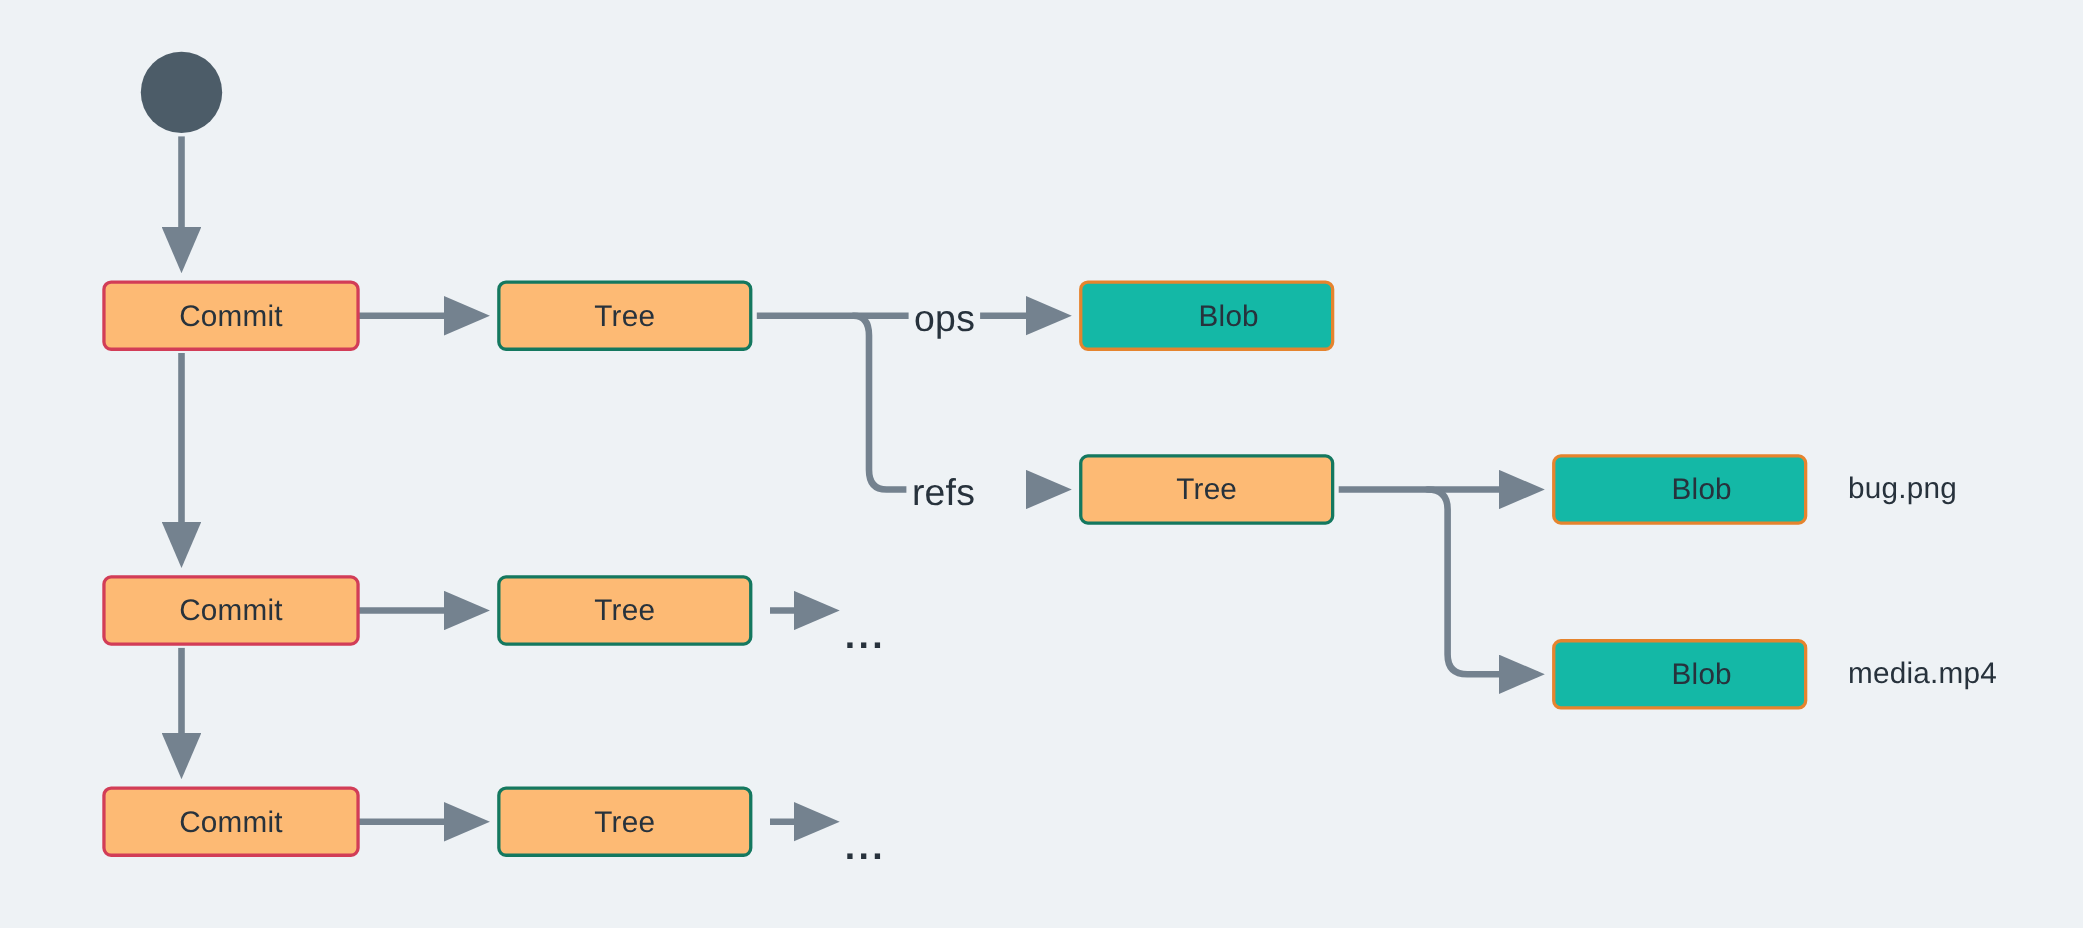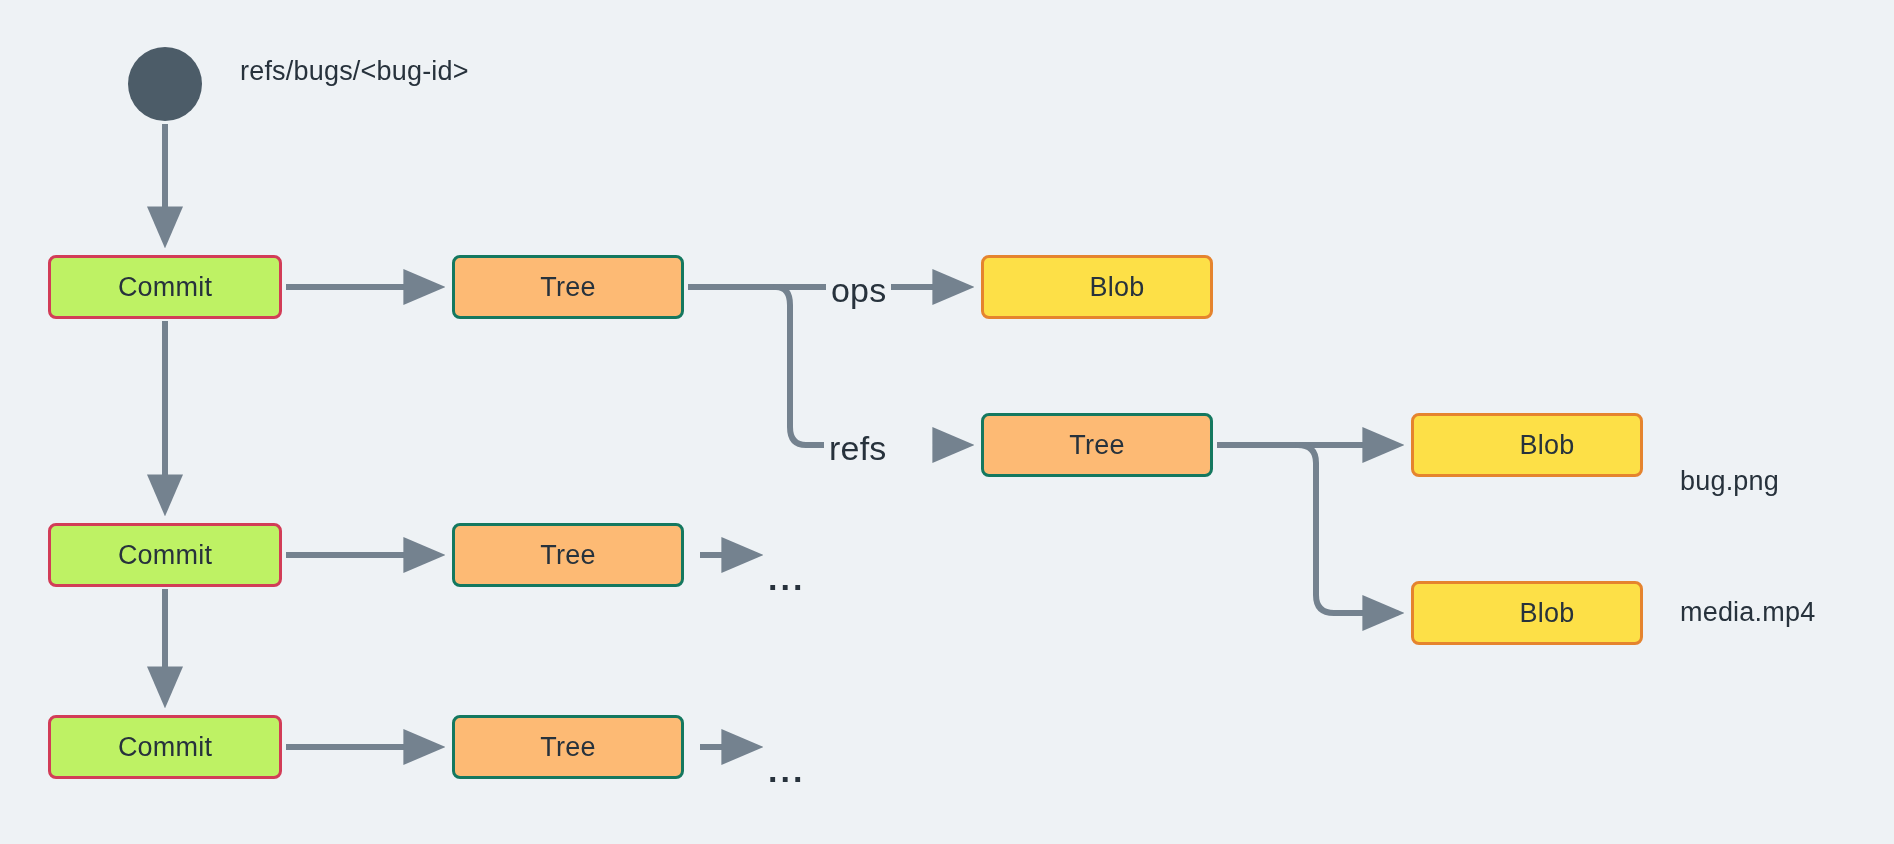--- a/index.html
+++ b/index.html
@@ -31,29 +31,30 @@
     align-items: center;
     justify-content: center;
     border-radius: 8px;
     border-width: 3px;
     border-style: solid;
     font-size: 27px;
     color: #27323c;
     letter-spacing: 0.2px;
   }
   .node-commit {
-    background: #bef264;
+    background: #fdba74;
     border-color: #d23d57;
+    margin-left: 45px;
   }
   .node-tree {
     background: #fdba74;
     border-color: #14785f;
   }
   .node-blob {
-    background: #fde047;
+    background: #14b8a6;
     border-color: #e5842e;
     padding-left: 40px;
   }
   .root-dot {
     position: absolute;
     border-radius: 50%;
     background: #4c5c68;
   }
   .plain-label {
     position: absolute;
@@ -116,39 +117,38 @@
 
     <path d="M1298,445 Q1316,445 1316,463 L1316,595 Q1316,613 1334,613 L1396,613" fill="none" stroke="#74828f" stroke-width="6" stroke-linecap="round" marker-end="url(#arrowhead)"></path>
 
     <path d="M700,555 L755,555" fill="none" stroke="#74828f" stroke-width="6" marker-end="url(#arrowhead)"></path>
 
     <path d="M700,747 L755,747" fill="none" stroke="#74828f" stroke-width="6" marker-end="url(#arrowhead)"></path>
   </svg>
 
   <div class="root-dot" style="left:128px; top:47px; width:74px; height:74px;"></div>
 
-  <div class="plain-label" style="left:240px; top:56px;">refs/bugs/&lt;bug-id&gt;</div>
 
   <div class="node node-commit" style="left:48px; top:255px; width:234px; height:64px;">Commit</div>
   <div class="node node-commit" style="left:48px; top:523px; width:234px; height:64px;">Commit</div>
   <div class="node node-commit" style="left:48px; top:715px; width:234px; height:64px;">Commit</div>
 
   <div class="node node-tree" style="left:452px; top:255px; width:232px; height:64px;">Tree</div>
   <div class="node node-tree" style="left:452px; top:523px; width:232px; height:64px;">Tree</div>
   <div class="node node-tree" style="left:452px; top:715px; width:232px; height:64px;">Tree</div>
 
   <div class="node node-blob" style="left:981px; top:255px; width:232px; height:64px;">Blob</div>
 
   <div class="node node-tree" style="left:981px; top:413px; width:232px; height:64px;">Tree</div>
 
   <div class="node node-blob" style="left:1411px; top:413px; width:232px; height:64px;">Blob</div>
   <div class="node node-blob" style="left:1411px; top:581px; width:232px; height:64px;">Blob</div>
 
   <div class="edge-label" style="left:826px; top:271px;">ops</div>
   <div class="edge-label" style="left:824px; top:429px;">refs</div>
 
-  <div class="plain-label" style="left:1680px; top:429px;margin-top:37px;">bug.png</div>
+  <div class="plain-label" style="left:1680px; top:429px;">bug.png</div>
   <div class="plain-label" style="left:1680px; top:597px;">media.mp4</div>
 
   <div class="ellipsis" style="left:768px; top:561px;">...</div>
   <div class="ellipsis" style="left:768px; top:753px;">...</div>
 
 </div>
 
 </body></html>

